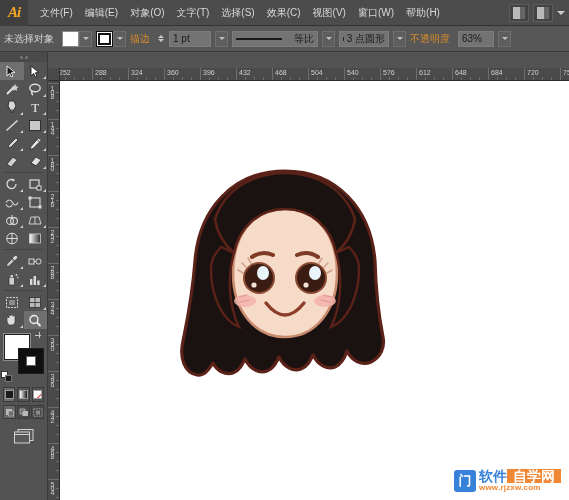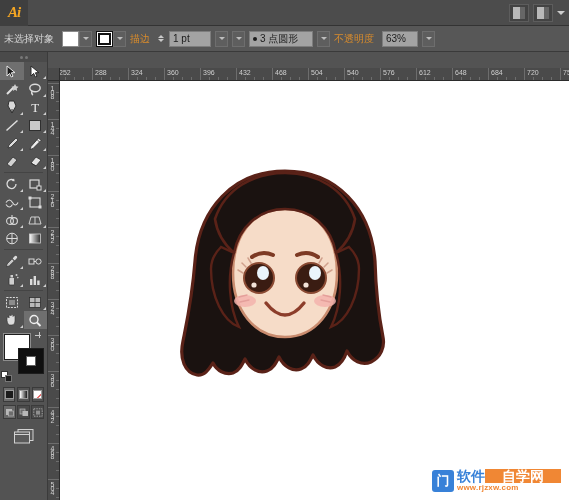--- a/index.html
+++ b/index.html
@@ -62,27 +62,27 @@
   .sm-drop {
     width:13px;height:16px;background:#5e5e5e;border:1px solid #6e6e6e;
     display:flex;align-items:center;justify-content:center;
   }
   .sm-drop i {width:0;height:0;border-left:3px solid transparent;border-right:3px solid transparent;border-top:3px solid #bdbdbd;}
   .stepper { display:flex;flex-direction:column; justify-content:center; gap:1px; margin-right:1px;}
   .stepper i { width:0;height:0;border-left:3px solid transparent;border-right:3px solid transparent;}
   .stepper i.up { border-bottom:3px solid #c9c9c9;}
   .stepper i.dn { border-top:3px solid #c9c9c9;}
   .field {
-    background:#a3a3a3; border:1px solid #7d7d7d; height:16px;
+    background:#737373; border:1px solid #7d7d7d; height:16px;
     display:flex;align-items:center; padding:0 3px;
     font-size:10px; color:#1c1c1c; white-space:nowrap;
   }
   .field.w-weight { width:42px; }
   .field.w-profile { width:86px; justify-content:space-between; }
-  .field.w-brush { width:64px; }
+  .field.w-brush { width:50px; }
   .field.w-op { width:36px; }
   .profile-line { width:46px;height:2px;background:#1b1b1b; }
   .brush-dot { width:4px;height:4px;border-radius:50%;background:#1b1b1b; margin-right:3px;}
 
   
   .tabbar {
     position:absolute; left:60px; top:52px; width:509px; height:16px;
     background:#3f3f3f; border-bottom:1px solid #2b2b2b;
     display:flex; align-items:flex-end;
   }
@@ -180,30 +180,41 @@
     opacity:.95;
   }
   .wm-badge {
     width:22px;height:22px;background:#2e7bd6;border-radius:3px;
     display:flex;align-items:center;justify-content:center;
     color:#fff;font-size:13px;font-weight:bold;font-family:"Liberation Serif",serif;
   }
   .wm-txt { display:flex;flex-direction:column; line-height:1;}
   .wm-cn { display:flex; font-size:14px; font-weight:bold; }
   .wm-cn .blue{ color:#2e7bd6; }
-  .wm-cn .orangebg{ background:#f0812a; color:#fff; padding:0 17px;}
+  .wm-cn .orangebg{ background:#f0812a; color:#fff; padding:0 6px;}
   .wm-en { font-size:8px; color:#f0812a; font-weight:bold; letter-spacing:.2px; margin-top:1px;}
 </style>
 </head>
 <body>
 
 <div id="app">
 
   <div class="menubar">
     <div class="ai-logo">Ai</div>
+    <div class="menu-items">
+      <div class="menu-item">文件(F)</div>
+      <div class="menu-item">编辑(E)</div>
+      <div class="menu-item">对象(O)</div>
+      <div class="menu-item">文字(T)</div>
+      <div class="menu-item">选择(S)</div>
+      <div class="menu-item">效果(C)</div>
+      <div class="menu-item">视图(V)</div>
+      <div class="menu-item">窗口(W)</div>
+      <div class="menu-item">帮助(H)</div>
+    </div>
     <div class="menu-right">
       <div class="mini-btn">
           <span class="gl"></span>
         </div>
       <div class="mini-btn">
           <span class="gl"></span>
         </div>
       <span class="arr-dn"></span>
     </div>
   </div>
@@ -229,20 +240,24 @@
 
     <div class="stepper">
       <i class="up"></i>
         <i class="dn"></i>
     </div>
     <div class="field w-weight">1 pt</div>
     <div class="sm-drop">
         <i></i>
       </div>
 
+    <div class="field w-profile">
+      <span class="profile-line"></span>
+      <span>等比</span>
+    </div>
     <div class="sm-drop">
         <i></i>
       </div>
 
     <div class="field w-brush">
       <span class="brush-dot"></span>
       <span>3 点圆形</span>
     </div>
     <div class="sm-drop">
         <i></i>

